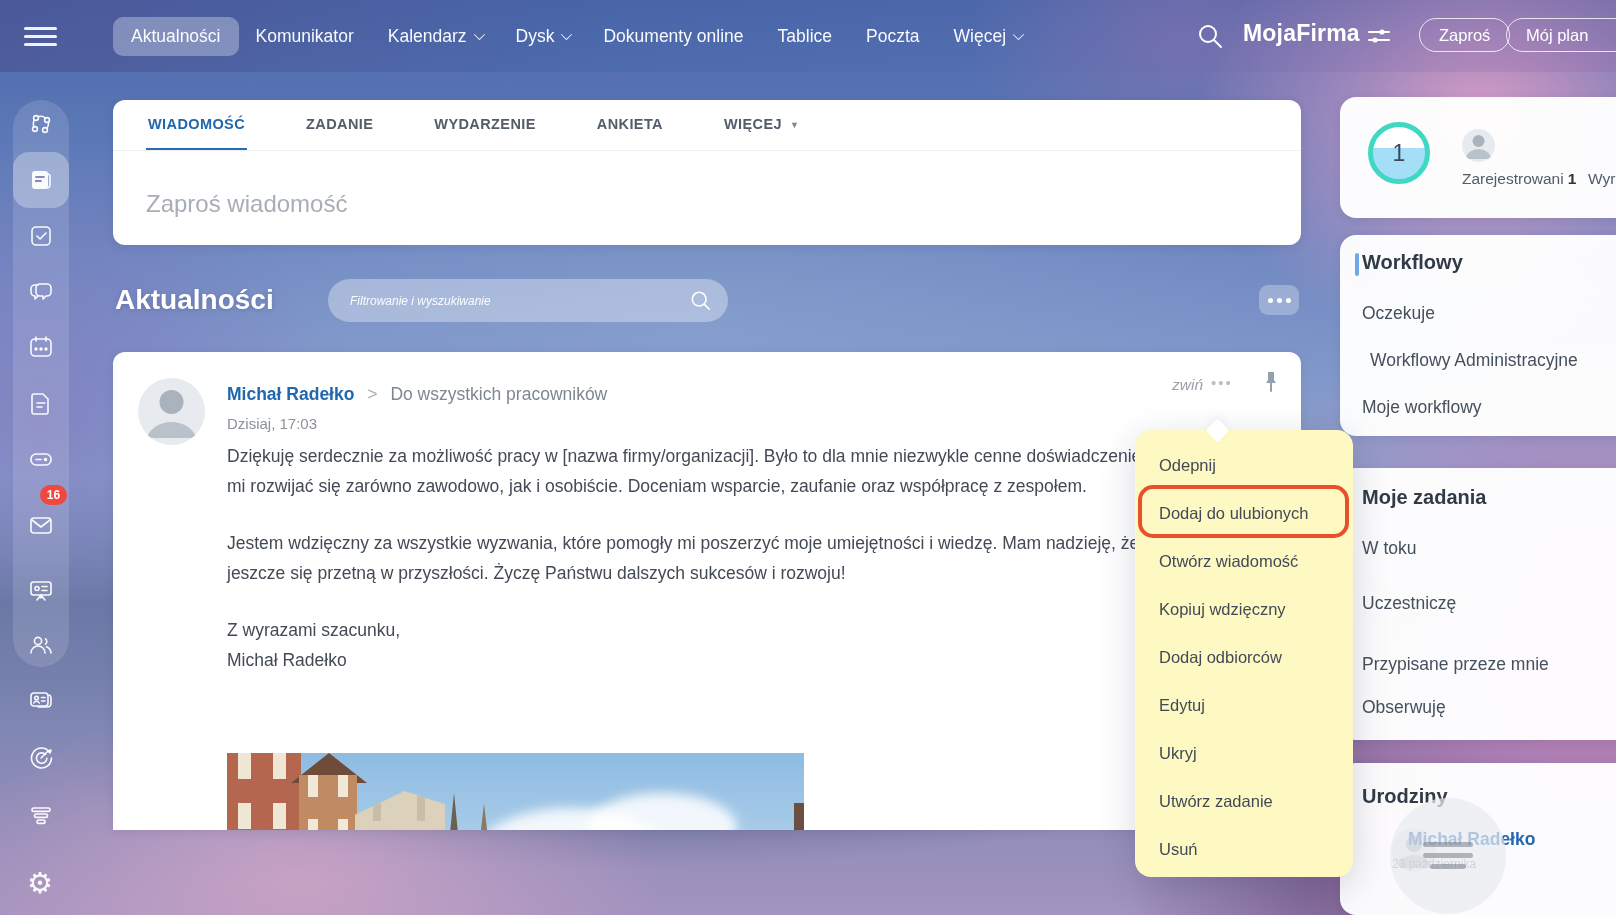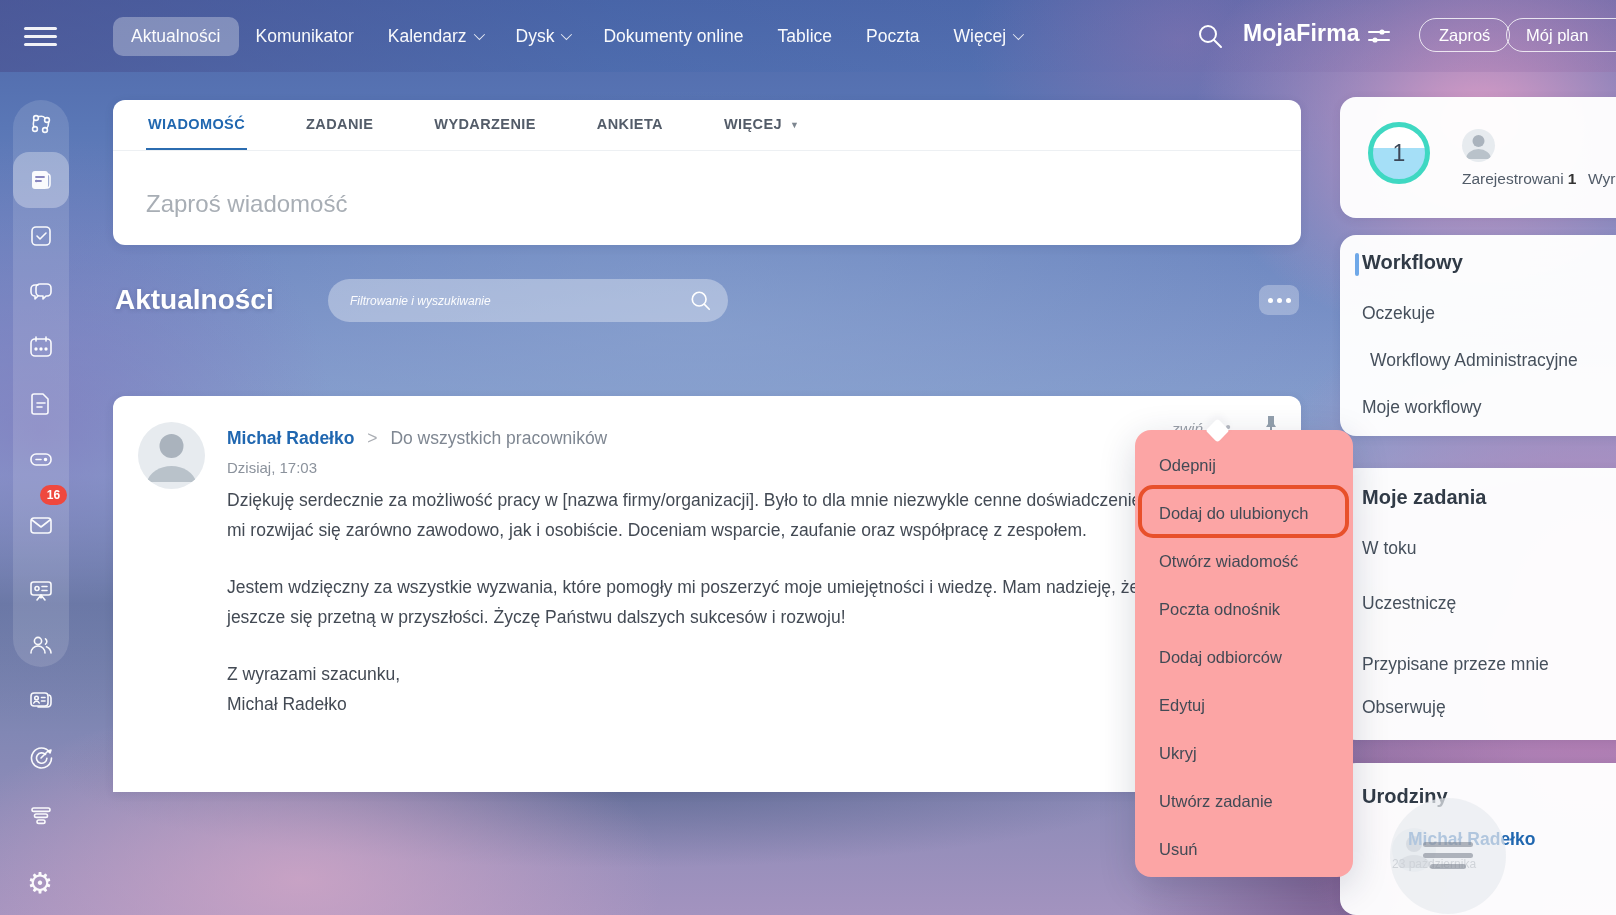--- a/index.html
+++ b/index.html
@@ -64,21 +64,21 @@
   .feed-head { position:absolute; left:113px; top:278px; width:1188px; height:48px; z-index:10; }
   .feed-title { position:absolute; left:2px; top:6px; font-size:28px; font-weight:bold; color:#fff; text-shadow:0 1px 4px rgba(40,50,90,.25); }
   .filter { position:absolute; left:215px; top:1px; width:400px; height:43px; background:rgba(255,255,255,.34); border-radius:22px;
     display:flex; align-items:center; padding:0 16px 0 22px; cursor:text; }
   .filter-ph { flex:1; font-size:12px; color:rgba(255,255,255,.96);font-style:italic; }
   .feed-opts { position:absolute; left:1146px; top:7px; width:40px; height:30px; border-radius:9px; background:rgba(255,255,255,.28);
     display:flex; align-items:center; justify-content:center; gap:4px; cursor:pointer; }
   .feed-opts b { width:5px; height:5px; border-radius:50%; background:#fff; }
 
   
-  .post { position:absolute; left:113px; top:352px; width:1188px; height:396px; z-index:10; overflow:hidden; border-radius:12px 12px 0 0;margin-top:44px; }
+  .post { position:absolute; left:113px; top:352px; width:1188px; height:478px; z-index:10; overflow:hidden; border-radius:12px 12px 0 0; }
   .avatar { border-radius:50%; background:#e7ebef; overflow:hidden; position:relative; }
   .avatar svg { position:absolute; inset:0; }
   .post-avatar { position:absolute; left:25px; top:26px; width:67px; height:67px; }
   .post-author-row { position:absolute; left:114px; top:32px; font-size:17.5px; white-space:nowrap; }
   .post-author { color:#2067b0; font-weight:bold; cursor:pointer; }
   .post-arrow { color:#a9adb3; margin:0 8px; }
   .post-audience { color:#7f8792; cursor:pointer; }
   .post-date { position:absolute; left:114px; top:63px; font-size:15px; color:#8b929c; }
   .post-collapse { position:absolute; left:1059px; top:24px; font-size:15.5px; color:#9aa0a8; cursor:pointer;font-style:italic; }
   .post-dots { position:absolute; left:1098px; top:22px; color:#b9bec5; font-size:15px; letter-spacing:2px; cursor:pointer; }
@@ -104,21 +104,21 @@
         clip-path:polygon(0 18%, 55% 0, 100% 10%, 100% 100%, 0 100%);
         background-image: repeating-linear-gradient(180deg, transparent 0 30px, #dcd1ba 30px 56px),
                           repeating-linear-gradient(90deg, transparent 0 18px, #c8bda6 18px 26px, transparent 26px 44px); }
   .spire { position:absolute; left:220px; bottom:60px; width:14px; height:70px; background:#6b6152;
         clip-path:polygon(50% 0, 100% 100%, 0 100%); }
   .spire2 { position:absolute; left:248px; bottom:40px; width:18px; height:80px; background:#8a7a5e;
         clip-path:polygon(50% 0, 100% 100%, 0 100%); }
   .bR { right:0; width:10px; height:120px; background:#6b4f3f; }
 
   
-  .ctx { position:absolute; left:1135px; top:430px; width:218px; height:447px; background:#fca5a5; border-radius:16px;
+  .ctx { position:absolute; left:1135px; top:430px; width:218px; height:447px; background:#fef9c3; border-radius:16px;
     box-shadow:0 10px 36px rgba(30,40,70,.18); z-index:40; padding-top:11px; }
   .ctx-notch { position:absolute; left:74px; top:-8px; width:17px; height:17px; background:#fff; transform:rotate(45deg);
     border-radius:3px; box-shadow:-3px -3px 8px rgba(30,40,70,.05); }
   .ctx-item { height:48px; line-height:48px; padding-left:24px; font-size:16.5px; color:#424a55; cursor:pointer; white-space:nowrap; }
   .hl-ring { position:absolute; left:3px; top:55px; width:211px; height:53px; border:4.5px solid #e8502b; border-radius:15px;
     pointer-events:none; z-index:41; }
 
   
   .rcard { position:absolute; left:1340px; width:362px; background:rgba(255,255,255,.97); border-radius:16px;
     box-shadow:0 2px 10px rgba(30,40,80,.10); z-index:10; }
@@ -393,21 +393,21 @@
     <div class="spire2"></div>
     <div class="b bR"></div>
   </div>
 </div>
 
 <div class="ctx">
   <div class="ctx-notch"></div>
   <div class="ctx-item">Odepnij</div>
   <div class="ctx-item">Dodaj do ulubionych</div>
   <div class="ctx-item">Otwórz wiadomość</div>
-  <div class="ctx-item">Poczta odnośnik</div>
+  <div class="ctx-item">Kopiuj wdzięczny</div>
   <div class="ctx-item">Dodaj odbiorców</div>
   <div class="ctx-item">Edytuj</div>
   <div class="ctx-item">Ukryj</div>
   <div class="ctx-item">Utwórz zadanie</div>
   <div class="ctx-item">Usuń</div>
   <div class="hl-ring"></div>
 </div>
 
 <div class="rcard reg">
   <div class="reg-circle">

